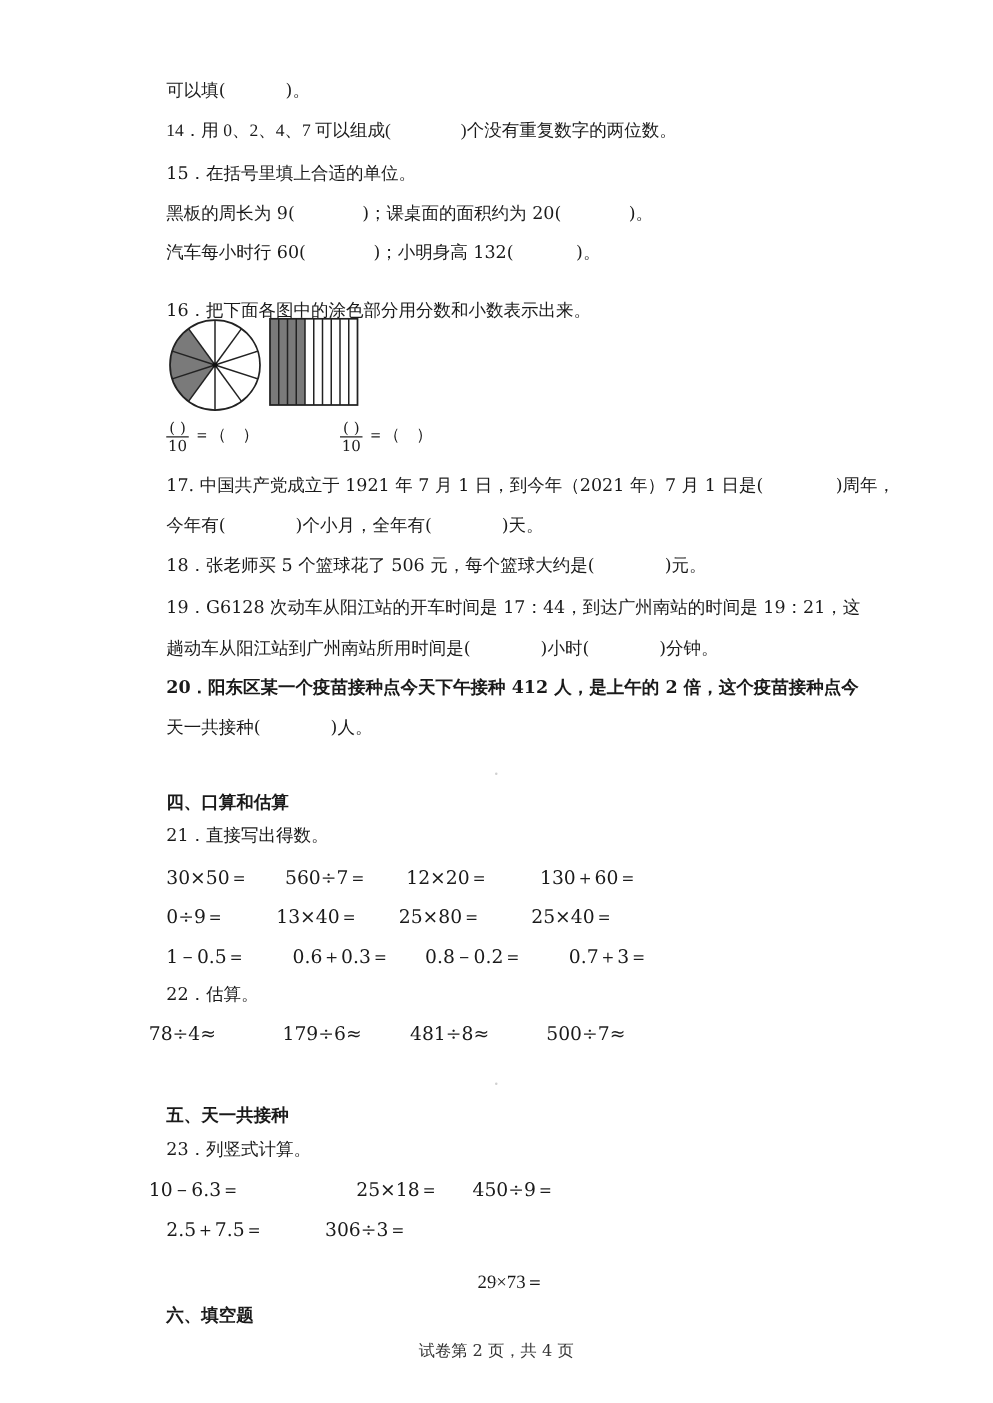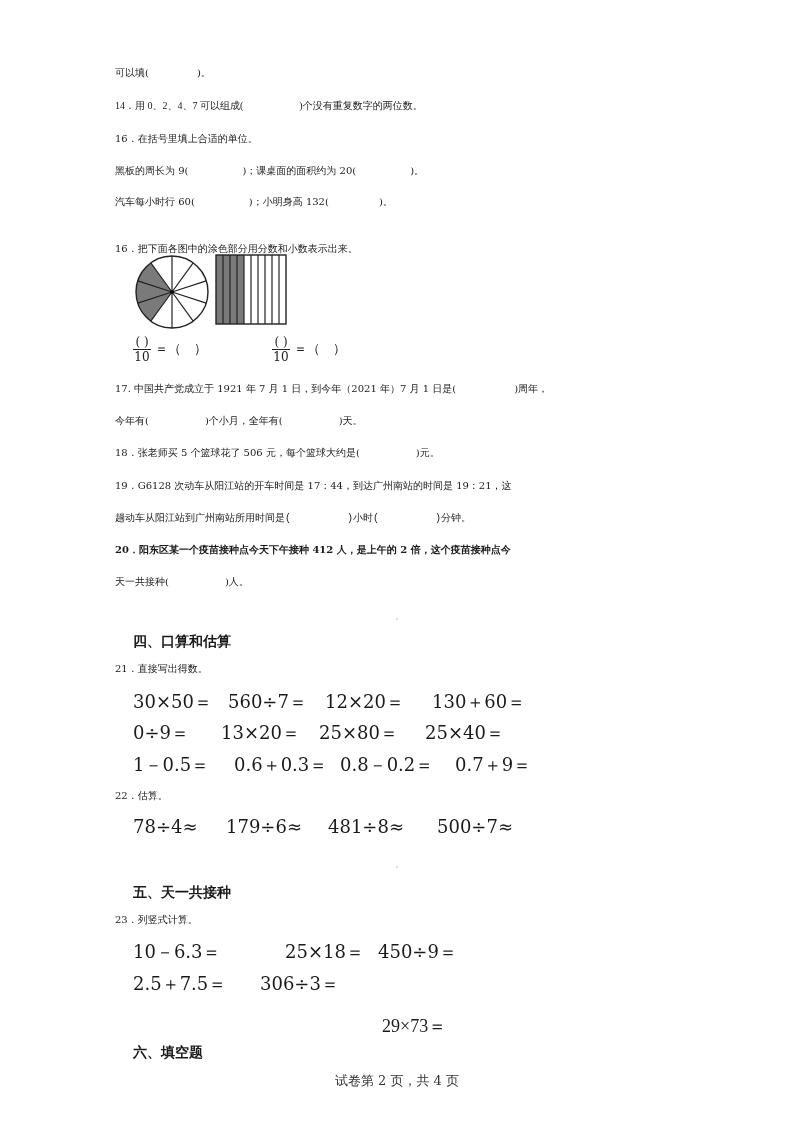--- a/index.html
+++ b/index.html
@@ -1,42 +1,42 @@
 <!DOCTYPE html>
 <html><head>
 <meta charset="utf-8">
 <style>
   html, body { margin:0; padding:0; background:#ffffff; }
   body { width:794px; height:1122px; position:relative; overflow:hidden;
          font-family:"DejaVu Serif", "Liberation Serif", serif; color:#1a1a1a; }
-  .line { position:absolute; left:115px; font-size:10px; white-space:nowrap; line-height:18px; }
+  .line { position:absolute; left:133px; font-size:14px; white-space:nowrap; line-height:18px; }
   .heading { position:absolute; left:133px; font-size:14px; font-weight:bold;
              font-family:"DejaVu Sans", "Liberation Sans", sans-serif; white-space:nowrap; }
   .blank { display:inline-block; }
-  .expr { position:absolute; font-size:18px; white-space:nowrap; line-height:18px; }
+  .expr { position:absolute; font-size:15px; white-space:nowrap; line-height:18px; }
   .dot { position:absolute; width:2px; height:2px; background:#cfcfcf; border-radius:1px; }
   .frac { position:absolute; font-size:12px; line-height:14px; }
   .frac .num, .frac .den { display:block; text-align:center; width:18px; }
   .frac .bar { display:block; width:18px; border-top:1px solid #222; }
   .frac .eq { position:absolute; left:22px; top:7px; white-space:nowrap; font-size:13px; }
   .footer { position:absolute; left:0; width:794px; top:1072px; text-align:center; font-size:13px; color:#333; }
   svg { position:absolute; }
 </style>
 </head>
 <body>
 
 <div class="line" style="top:64px;">
   <span>可以填(</span><span class="blank" style="width:48px"></span><span>)。</span>
 </div>
 
 <div class="line" style="top:97px;font-family:Liberation Serif, serif;">
   <span>14．用 0、2、4、7 可以组成(</span><span class="blank" style="width:56px"></span><span>)个没有重复数字的两位数。</span>
 </div>
 
-<div class="line" style="top:130px;">16．在括号里填上合适的单位。</div>
+<div class="line" style="top:130px;">15．在括号里填上合适的单位。</div>
 <div class="line" style="top:162px;">
   <span>黑板的周长为 9(</span><span class="blank" style="width:54px"></span><span>)；课桌面的面积约为 20(</span><span class="blank" style="width:54px"></span><span>)。</span>
 </div>
 <div class="line" style="top:193px;">
   <span>汽车每小时行 60(</span><span class="blank" style="width:54px"></span><span>)；小明身高 132(</span><span class="blank" style="width:50px"></span><span>)。</span>
 </div>
 
 <div class="line" style="top:226px;margin-top:14px;">16．把下面各图中的涂色部分用分数和小数表示出来。</div>
 
 <svg style="left:130px; top:250px;" width="84" height="84" viewBox="0 0 84 84">
@@ -94,61 +94,61 @@
 </div>
 <div class="line" style="top:412px;">
   <span>今年有(</span><span class="blank" style="width:56px"></span><span>)个小月，全年有(</span><span class="blank" style="width:56px"></span><span>)天。</span>
 </div>
 
 <div class="line" style="top:444px;">
   <span>18．张老师买 5 个篮球花了 506 元，每个篮球大约是(</span><span class="blank" style="width:56px"></span><span>)元。</span>
 </div>
 
 <div class="line" style="top:477px;">19．G6128 次动车从阳江站的开车时间是 17：44，到达广州南站的时间是 19：21，这</div>
-<div class="line" style="top:510px;font-family:Liberation Mono, monospace;">
+<div class="line" style="top:510px;">
   <span>趟动车从阳江站到广州南站所用时间是(</span><span class="blank" style="width:56px"></span><span>)小时(</span><span class="blank" style="width:56px"></span><span>)分钟。</span>
 </div>
 
 <div class="line" style="top:541px;font-weight:bold;">20．阳东区某一个疫苗接种点今天下午接种 412 人，是上午的 2 倍，这个疫苗接种点今</div>
 <div class="line" style="top:573px;">
   <span>天一共接种(</span><span class="blank" style="width:56px"></span><span>)人。</span>
 </div>
 
 <div class="dot" style="left:396px; top:618px;"></div>
 
 <div class="heading" style="top:633px;">四、口算和估算</div>
 <div class="line" style="top:660px;">21．直接写出得数。</div>
 
 <div class="expr" style="left:133px; top:693px;">30×50＝</div>
 <div class="expr" style="left:228px; top:693px;">560÷7＝</div>
 <div class="expr" style="left:325px; top:693px;">12×20＝</div>
 <div class="expr" style="left:432px; top:693px;">130＋60＝</div>
 
 <div class="expr" style="left:133px; top:724px;">0÷9＝</div>
-<div class="expr" style="left:221px; top:724px;">13×20＝</div>
+<div class="expr" style="left:221px; top:724px;">13×40＝</div>
 <div class="expr" style="left:319px; top:724px;">25×80＝</div>
 <div class="expr" style="left:425px; top:724px;">25×40＝</div>
 
 <div class="expr" style="left:133px; top:756px;">1－0.5＝</div>
 <div class="expr" style="left:234px; top:756px;">0.6＋0.3＝</div>
 <div class="expr" style="left:340px; top:756px;">0.8－0.2＝</div>
-<div class="expr" style="left:455px; top:756px;">0.7＋9＝</div>
+<div class="expr" style="left:455px; top:756px;">0.7＋3＝</div>
 
 <div class="line" style="top:787px;text-align:center;">22．估算。</div>
-<div class="expr" style="left:133px; top:818px;">78÷4≈</div>
+<div class="expr" style="left:119px; top:818px;">78÷4≈</div>
 <div class="expr" style="left:226px; top:818px;">179÷6≈</div>
 <div class="expr" style="left:328px; top:818px;">481÷8≈</div>
 <div class="expr" style="left:437px; top:818px;">500÷7≈</div>
 
 <div class="dot" style="left:396px; top:866px;"></div>
 
 <div class="heading" style="top:884px;">五、天一共接种</div>
 <div class="line" style="top:911px;">23．列竖式计算。</div>
 
-<div class="expr" style="left:133px; top:943px;">10－6.3＝</div>
+<div class="expr" style="left:119px; top:943px;">10－6.3＝</div>
 <div class="expr" style="left:257px; top:943px;margin-left:28px;">25×18＝</div>
 <div class="expr" style="left:378px; top:943px;">450÷9＝</div>
 
 <div class="expr" style="left:133px; top:975px;">2.5＋7.5＝</div>
 <div class="expr" style="left:260px; top:975px;">306÷3＝</div>
 <div class="expr" style="left:382px; top:1017px;font-family:Liberation Serif, serif;">29×73＝</div>
 
 <div class="dot" style="left:396px; top:1024px;"></div>
 
 <div class="heading" style="top:1044px;">六、填空题</div>

